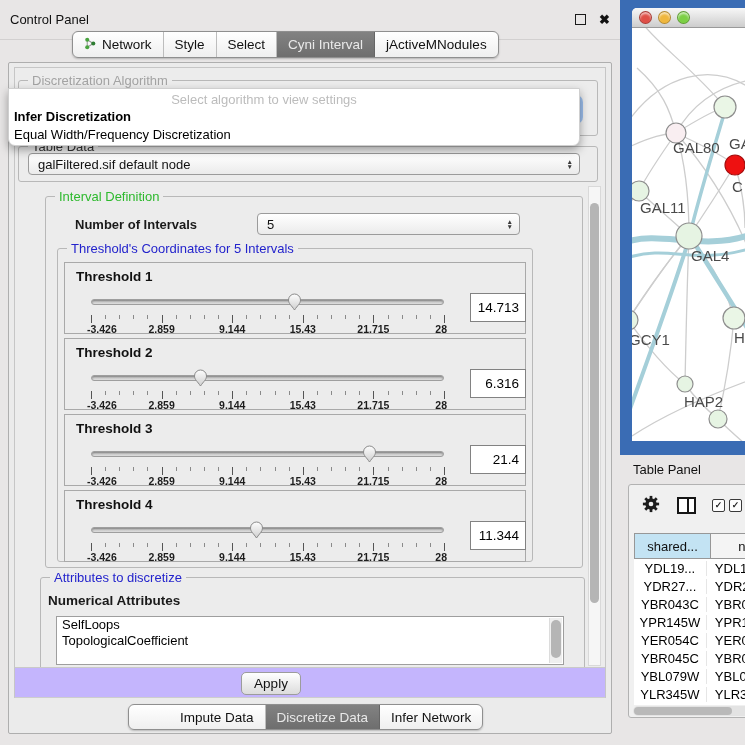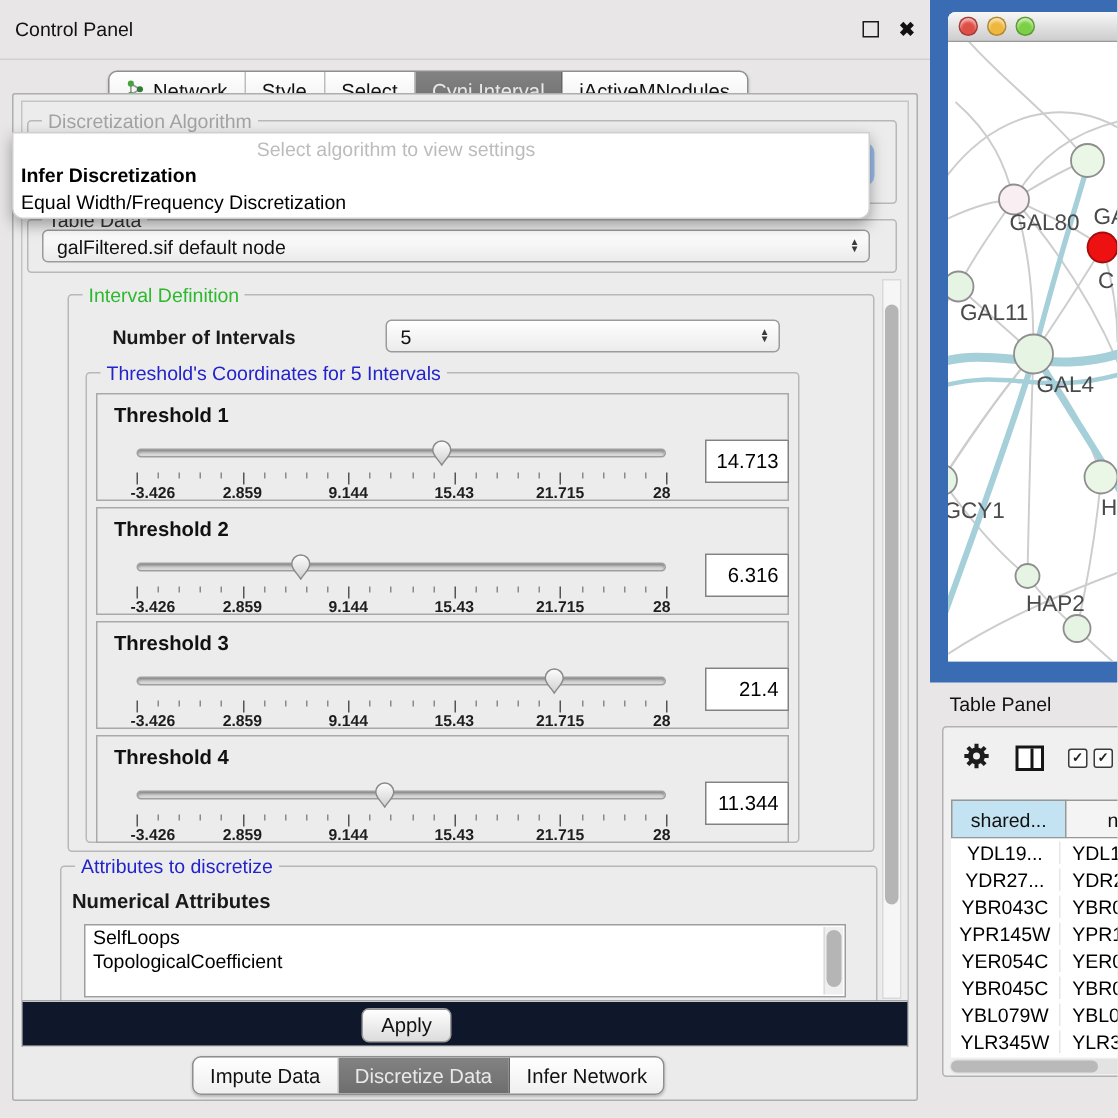--- a/index.html
+++ b/index.html
@@ -14,22 +14,22 @@
   .cp-title .ttl{flex:1;font-size:13px;color:#111;}
   .float-ico{width:9px;height:9px;border:1.5px solid #1a1a1a;margin-right:13px;background:#e8e6e6;}
   .close-ico{font-weight:bold;font-size:13px;color:#111;line-height:10px;}
 
   .seg{display:flex;border:1px solid #8f8f8f;border-radius:6px;overflow:hidden;
        background:linear-gradient(#ffffff,#efefef);box-shadow:0 1px 2px rgba(0,0,0,.22);}
   .seg .s{padding:3px 11px;font-size:13.5px;color:#111;border-right:1px solid #bdbdbd;
           display:flex;align-items:center;gap:5px;white-space:nowrap;}
   .seg .s:last-child{border-right:none;}
   .seg .s.sel{background:linear-gradient(#828282,#6e6e6e);color:#e9e9e9;border-color:#666;}
-  .seg-top{left:72px;top:47px;height:25px;}
-  .seg-bot{left:128px;top:704px;height:24px;}
+  .seg-top{left:72px;top:31px;height:25px;}
+  .seg-bot{left:128px;top:704px;height:24px;padding-left:40px;}
 
   .outer-panel{left:8px;top:62px;width:604px;height:672px;background:#ebebeb;
                border:1px solid #aeaeae;border-radius:2px;box-sizing:border-box;}
   .inner-panel{left:14px;top:67px;width:592px;height:631px;background:#ececec;
                border:1px solid #c6c6c6;box-sizing:border-box;}
 
   .group{border:1px solid #b8b8b8;border-radius:3px;box-sizing:border-box;}
   .group-title{position:absolute;top:-8px;left:9px;background:#ececec;padding:0 4px;
                font-size:13px;white-space:nowrap;}
   .gt-gray{color:#a3a3a3;}
@@ -76,21 +76,21 @@
           border:1px solid #828282;box-sizing:border-box;display:flex;align-items:center;
           justify-content:flex-end;padding-right:6px;font-size:13.5px;color:#000;}
 
   
   .listbox{left:56px;top:616px;width:508px;height:49px;background:#fff;border:1px solid #9e9e9e;
            box-sizing:border-box;overflow:hidden;}
   .list-item{font-size:13px;line-height:15.5px;padding-left:5px;color:#000;white-space:nowrap;}
   .list-sb{position:absolute;right:1px;top:1px;width:12px;bottom:1px;background:#efefef;border-left:1px solid #dcdcdc;}
   .list-sb .vthumb{top:2px;height:38px;}
 
-  .apply-bar{left:15px;top:667px;width:590px;height:31px;background:#0f172a;
+  .apply-bar{left:15px;top:667px;width:590px;height:31px;background:#c4b5fd;
              border-top:1px solid #c9c9c9;border-bottom:1px solid #cdcdcd;box-sizing:border-box;}
   .btn{position:absolute;border:1px solid #9c9c9c;border-radius:5px;
        background:linear-gradient(#ffffff,#dcdcdc);font-size:13.5px;color:#111;
        display:flex;align-items:center;justify-content:center;}
 
   
   .net-frame{left:620px;top:0;width:125px;height:455px;background:#3a6cb4;}
   .net-win{position:absolute;left:12px;top:8px;width:113px;height:433px;background:#fff;
            border-radius:5px 0 0 0;overflow:hidden;}
   .mac-bar{position:absolute;left:0;top:0;right:0;height:19px;

